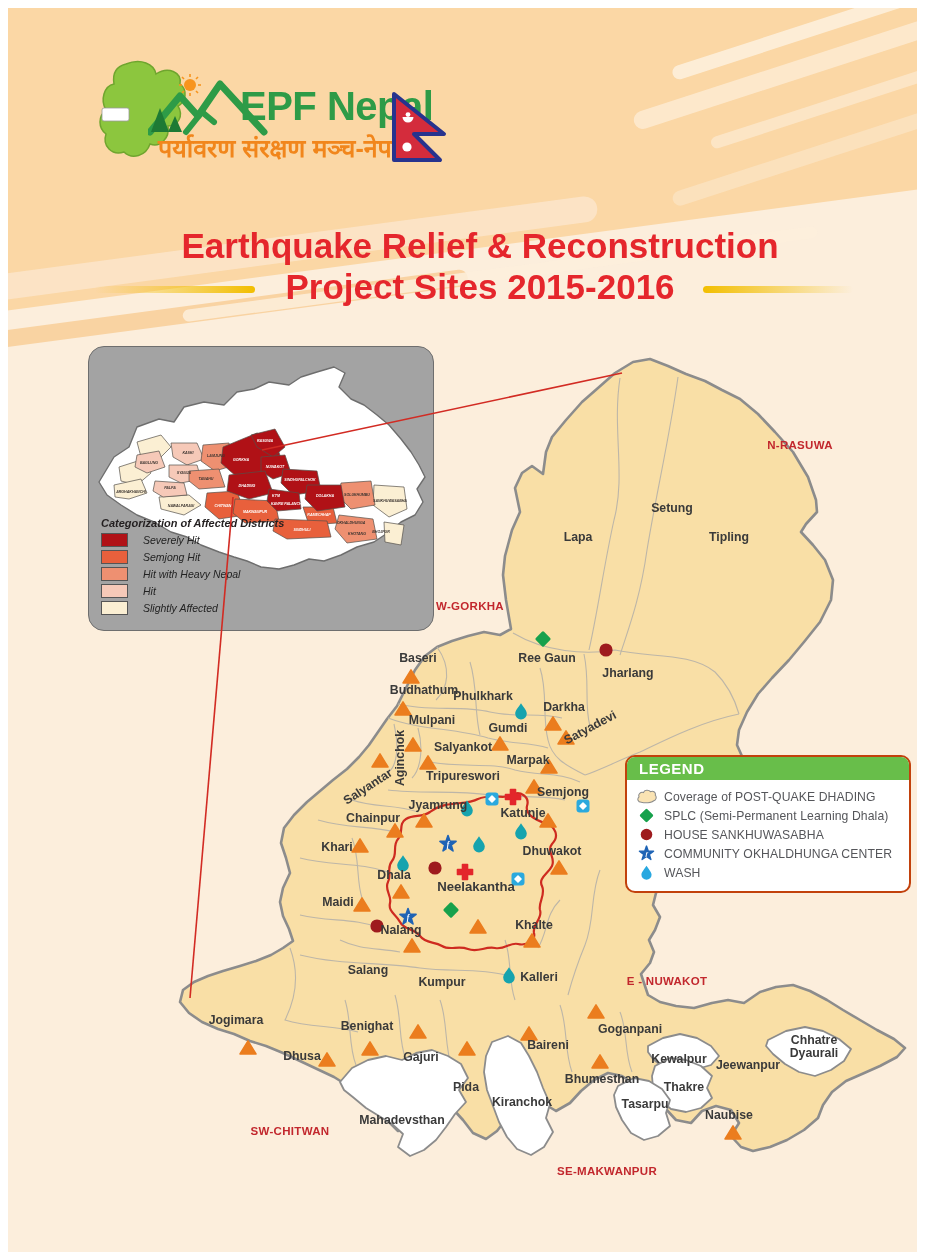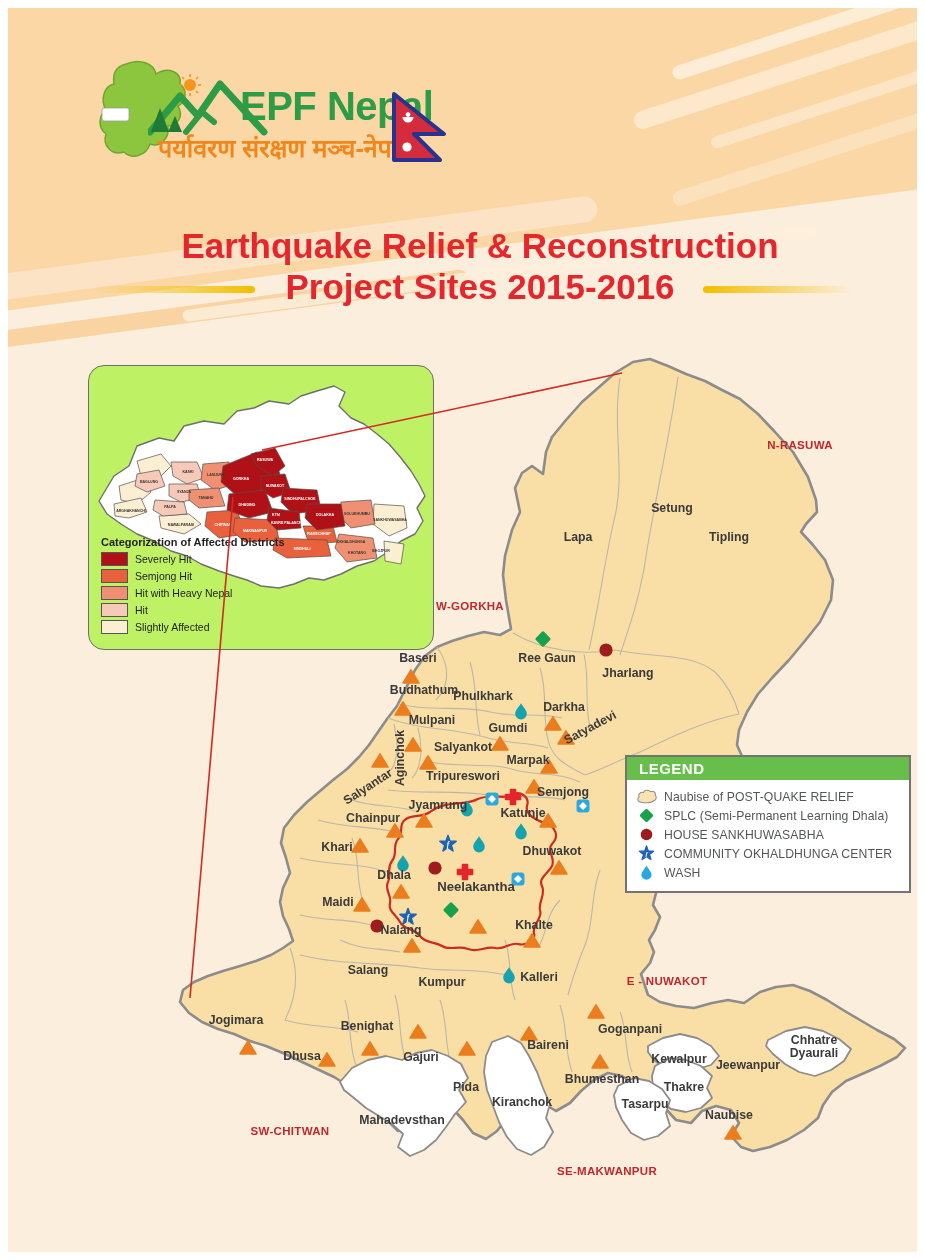--- a/index.html
+++ b/index.html
@@ -24,31 +24,31 @@
   .flag{position:absolute;left:388px;top:90px;z-index:4;}
   
   .title1{position:absolute;left:20px;top:226px;width:920px;text-align:center;font-size:35px;font-weight:bold;color:#E5262C;z-index:3;}
   .title2{position:absolute;left:20px;top:267px;width:920px;text-align:center;font-size:35px;font-weight:bold;color:#E5262C;z-index:3;}
   .dash{position:absolute;top:286px;height:7px;border-radius:4px;z-index:3;}
   .dash-left{left:95px;width:160px;background:linear-gradient(90deg,rgba(242,190,0,0),#F2BE00);}
   .dash-right{left:703px;width:150px;background:linear-gradient(90deg,#F2BE00,rgba(242,190,0,0));}
   
   .mapsvg{position:absolute;left:0;top:0;z-index:4;}
   
-  .inset{position:absolute;left:88px;top:365px;width:344px;height:283px;background:#bef264;border:1.5px solid #6e6e6e;border-radius:16px;z-index:5;overflow:hidden;}
+  .inset{position:absolute;left:88px;top:346px;width:344px;height:283px;background:#a3a3a3;border:1.5px solid #6e6e6e;border-radius:16px;z-index:5;overflow:hidden;font-style:italic;}
   .inset svg{position:absolute;left:0;top:0;}
   .inset-legend{position:absolute;left:12px;bottom:12px;z-index:6;}
   .inset-legend-title{font-size:11px;font-weight:bold;color:#231F20;margin-bottom:4px;}
-  .cat-row{display:flex;align-items:center;gap:7px;margin-bottom:3px;}
+  .cat-row{display:flex;align-items:center;gap:15px;margin-bottom:3px;}
   .swatch{width:25px;height:12px;border:1px solid #555;display:inline-block;flex:none;}
   .cat-label{font-size:10.5px;color:#222;}
   
   .callouts{position:absolute;left:0;top:0;z-index:7;pointer-events:none;}
   
-  .legend{position:absolute;left:625px;top:755px;width:282px;background:#ffffff;border:2px solid #737373;border-radius:0;z-index:8;overflow:hidden;}
+  .legend{position:absolute;left:625px;top:755px;width:282px;background:#ffffff;border:2px solid #c2410c;border-radius:10px;z-index:8;overflow:hidden;}
   .legend-header{background:#68BE4A;color:#fff;font-weight:bold;font-size:15px;letter-spacing:.5px;padding:3px 12px;}
   .legend-items{padding:7px 9px 9px 9px;}
   .leg-row{display:flex;align-items:center;gap:7px;height:19px;}
   .leg-label{font-size:12.2px;color:#55565A;letter-spacing:.1px;white-space:nowrap;}
 </style>
 </head>
 <body>
 
 <div class="page">
 
@@ -458,21 +458,21 @@
     <line x1="233" y1="497" x2="190" y2="998" stroke="#D22B23" stroke-width="1.6"></line>
   </svg>
 
   <div class="legend">
     <div class="legend-header">LEGEND</div>
     <div class="legend-items" id="legend-items">
         <div class="leg-row">
           <svg viewBox="-12 -12 24 24" width="21" height="21">
             <path d="M-6,6.5 C-10,6.5 -11,2.5 -8.5,0.5 C-10,-3 -6.5,-5.5 -3.5,-4.5 C-2.5,-7.5 2.5,-8 4.5,-5.5 C8,-7 11,-4.5 10,-1.5 C12,0.5 11,4.5 8,5 C6,7.5 -2,7.5 -6,6.5 Z" fill="#FAE3B3" stroke="#8C8C8C" stroke-width="1.2"></path>
           </svg>
-          <span class="leg-label">Naubise of POST-QUAKE RELIEF</span>
+          <span class="leg-label">Coverage of POST-QUAKE DHADING</span>
         </div>
         <div class="leg-row">
           <svg viewBox="-12 -12 24 24" width="21" height="21">
             <g transform="rotate(45)">
               <rect x="-5.8" y="-5.8" width="11.6" height="11.6" rx="1.5" fill="#17A14C"></rect>
             </g>
           </svg>
           <span class="leg-label">SPLC (Semi-Permanent Learning Dhala)</span>
         </div>
         <div class="leg-row">

